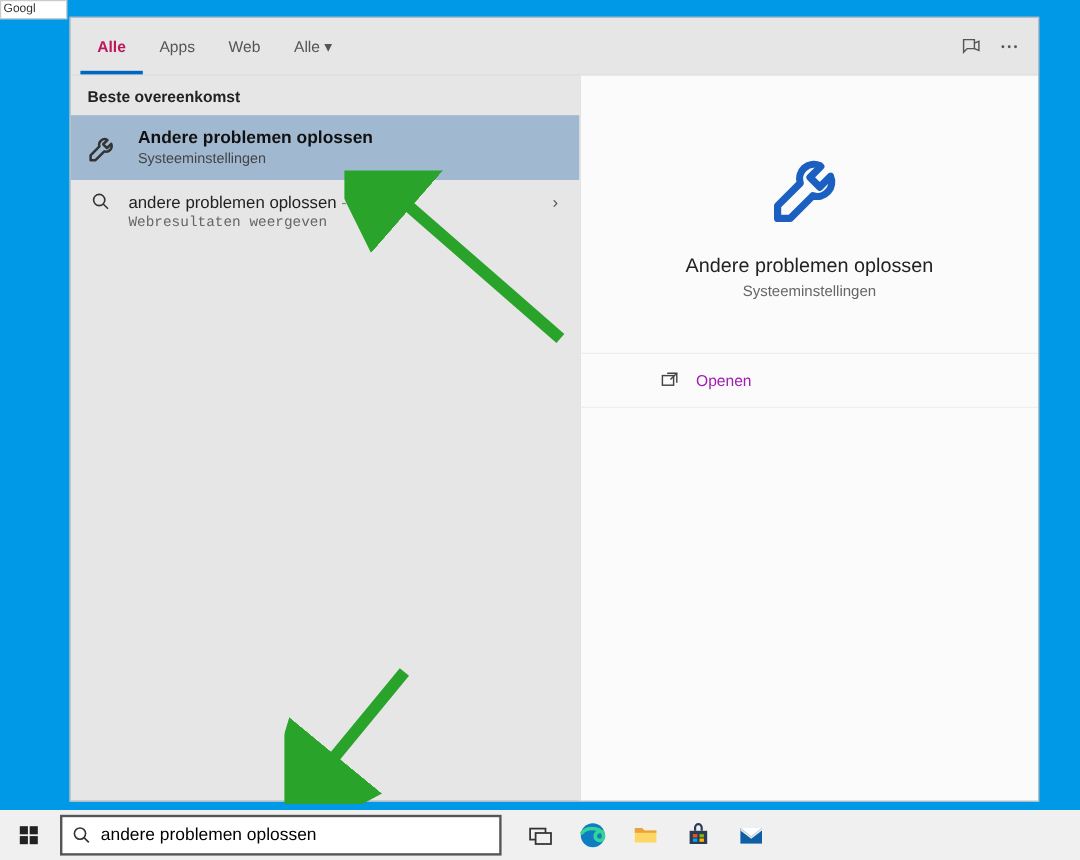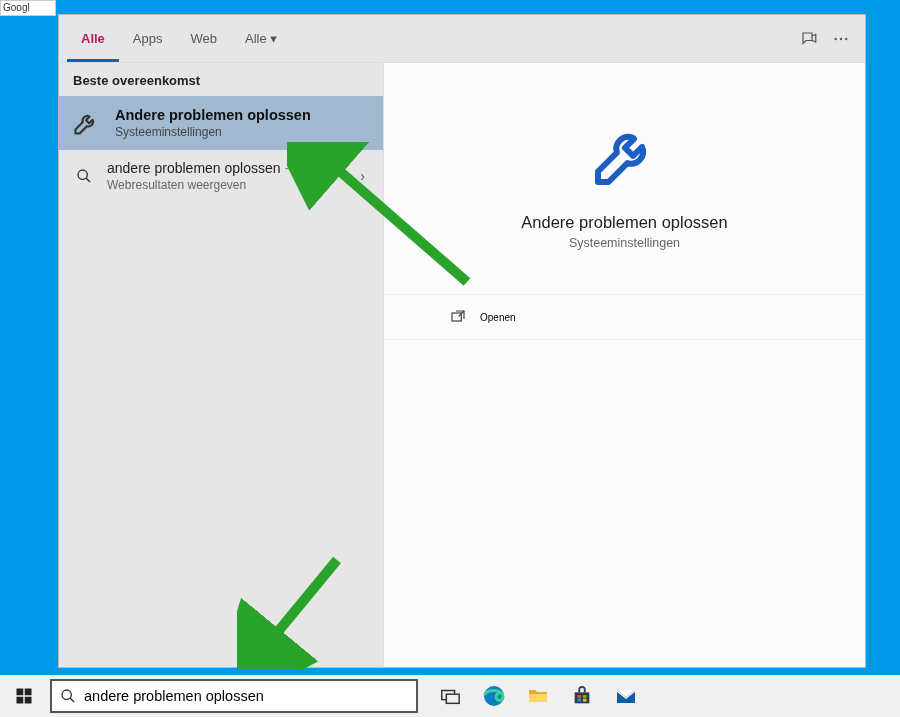--- a/index.html
+++ b/index.html
@@ -10,41 +10,41 @@
 .search-panel { position: absolute; left: 58px; top: 14px; width: 808px; height: 654px; background: #e6e6e6; display: flex; flex-direction: column; border: 1px solid #bbb; }
 
 .tabs-row { height: 48px; display: flex; align-items: center; padding: 0 8px; border-bottom: 1px solid #ddd; }
 .tab { font-size: 13px; color: #555; padding: 0 14px; height: 100%; display: flex; align-items: center; cursor: pointer; }
 .tab.active { font-weight: 600; color: #be185d; border-bottom: 3px solid #0067c0; padding-top: 3px; }
 .tabs-spacer { flex: 1; }
 .tabs-icon { width: 32px; display: flex; justify-content: center; color: #555; cursor: pointer; }
 
 .panel-body { flex: 1; display: flex; }
 
-.left-col { width: 324px; display: flex; flex-direction: column; }
+.left-col { width: 424px; display: flex; flex-direction: column; }
 .section-header { font-size: 13px; font-weight: 600; color: #222; padding: 10px 14px 8px 14px; }
 
 .best-match { background: #a0b8d0; padding: 10px 12px 10px 10px; display: flex; align-items: center; gap: 12px; cursor: pointer; }
 .best-match .icon-box { width: 34px; height: 34px; display: flex; align-items: center; justify-content: center; }
 .best-match .title { font-size: 14.5px; font-weight: 600; color: #111; }
 .best-match .subtitle { font-size: 12px; color: #444; margin-top: 2px; }
 
-.web-item { padding: 10px 12px 10px 14px; display: flex; align-items: center; gap: 12px; cursor: pointer; }
+.web-item { padding: 10px 12px 10px 14px; display: flex; gap: 12px; cursor: pointer; }
 .web-item .icon-box { width: 22px; display: flex; justify-content: center; color: #333; }
 .web-item .title { font-size: 14px; color: #222; }
-.web-item .subtitle { font-size: 12px; color: #666; margin-top: 2px; }
+.web-item .subtitle { font-size: 12px; color: #666; margin-top: 2px; font-family: Liberation Mono, monospace; }
 .chevron { margin-left: auto; color: #555; font-size: 14px; padding-right: 6px; }
 
 .right-col { flex: 1; background: #fbfbfb; display: flex; flex-direction: column; align-items: center; padding-top: 56px; border-left: 1px solid #ddd; }
 .big-icon { margin-bottom: 22px; }
 .right-title { font-size: 16.5px; color: #222; margin-bottom: 4px; }
 .right-subtitle { font-size: 12.5px; color: #666; margin-bottom: 44px; }
 .action-row { align-self: stretch; border-top: 1px solid #eee; border-bottom: 1px solid #eee; padding: 14px 0 14px 66px; display: flex; align-items: center; gap: 14px; cursor: pointer; }
 .action-row .act-icon { color: #444; }
-.action-row .act-label { font-size: 10px; color: #000000; }
+.action-row .act-label { font-size: 13px; color: #a21caf; }
 
 .taskbar { position: absolute; left: 0; bottom: 0; width: 900px; height: 42px; background: #f0f0f0; display: flex; align-items: center; }
 .start-btn { width: 48px; height: 100%; display: flex; align-items: center; justify-content: center; cursor: pointer; }
 .search-box { width: 368px; height: 34px; margin-left: 2px; background: #fff; border: 2px solid #555; display: flex; align-items: center; padding: 0 8px; gap: 8px; }
 .search-box .sicon { color: #444; }
 .search-box input { border: none; outline: none; font-size: 14.5px; flex: 1; background: transparent; }
 .task-icon { width: 44px; height: 100%; display: flex; align-items: center; justify-content: center; cursor: pointer; }
 .task-sep { width: 10px; }
 
 .arrow1 { position: absolute; left: 287px; top: 142px; pointer-events: none; }

